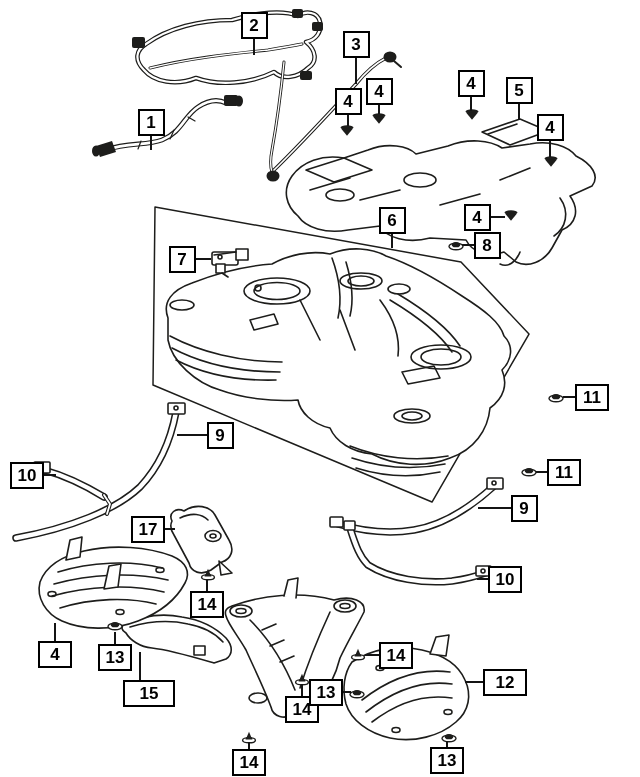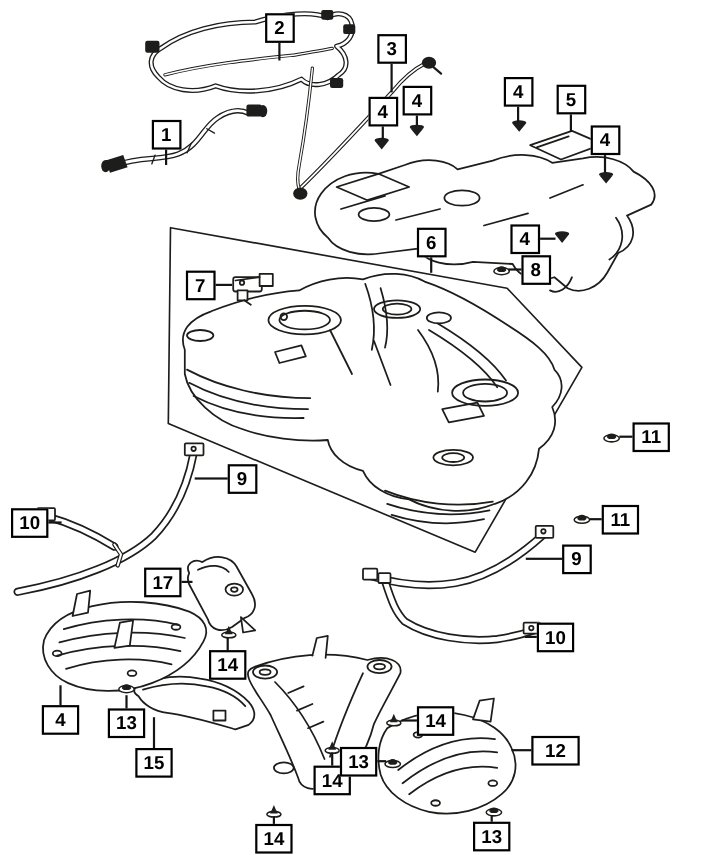--- a/index.html
+++ b/index.html
@@ -288,21 +288,21 @@
       </div>
       <div class="leader" style="left: 114px; top: 631.5px; width: 2px; height: 13px;"></div>
       <div class="cbox" style="left: 98px; top: 643.5px; width: 34px; height: 27px;">
         <span>13</span>
       </div>
       <div class="leader" style="left: 206px; top: 579.5px; width: 2px; height: 12px;"></div>
       <div class="cbox" style="left: 190px; top: 590.5px; width: 34px; height: 27px;">
         <span>14</span>
       </div>
       <div class="leader" style="left: 139px; top: 651.5px; width: 2px; height: 29px;"></div>
-      <div class="cbox" style="left: 123px; top: 679.5px; width: 34px; height: 27px;">
+      <div class="cbox" style="left: 123px; top: 679.5px; width: 52px; height: 27px;">
         <span>15</span>
       </div>
       <div class="leader" style="left: 301px; top: 683.5px; width: 2px; height: 13px;"></div>
       <div class="cbox" style="left: 285px; top: 695.5px; width: 34px; height: 27px;">
         <span>14</span>
       </div>
       <div class="leader" style="left: 342px; top: 691px; width: 9px; height: 2px;"></div>
       <div class="cbox" style="left: 309px; top: 678.5px; width: 34px; height: 27px;">
         <span>13</span>
       </div>

